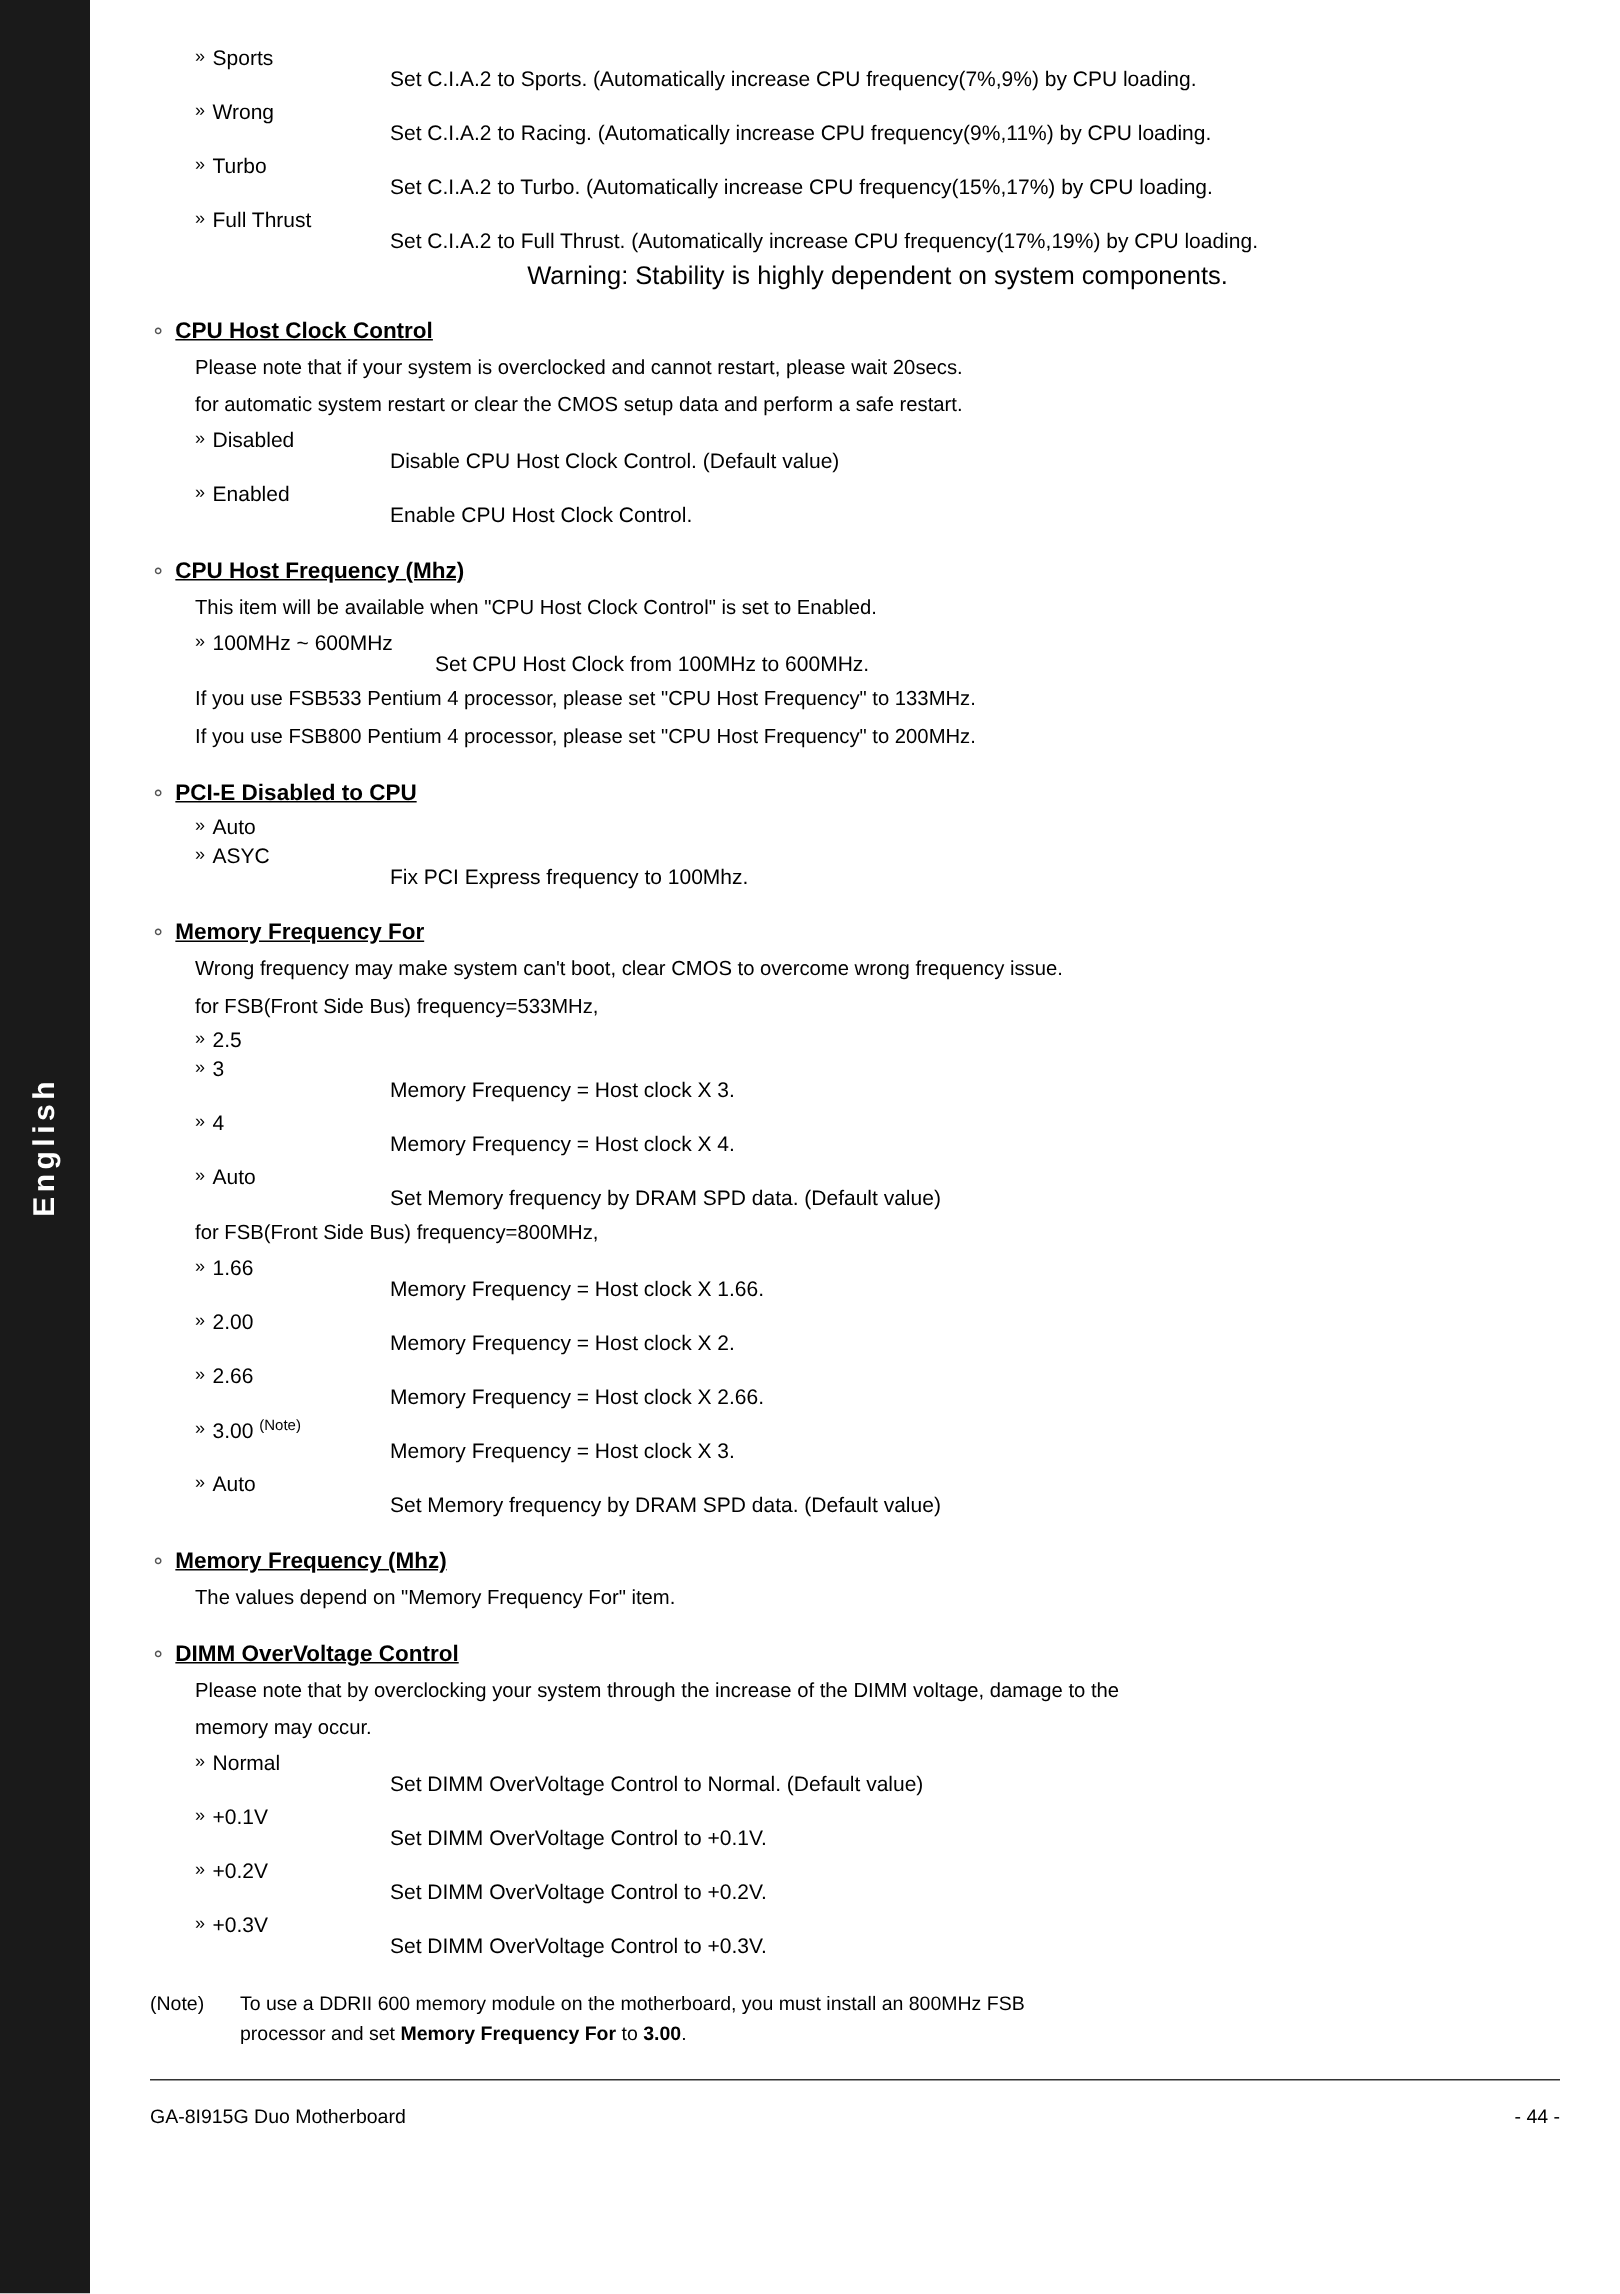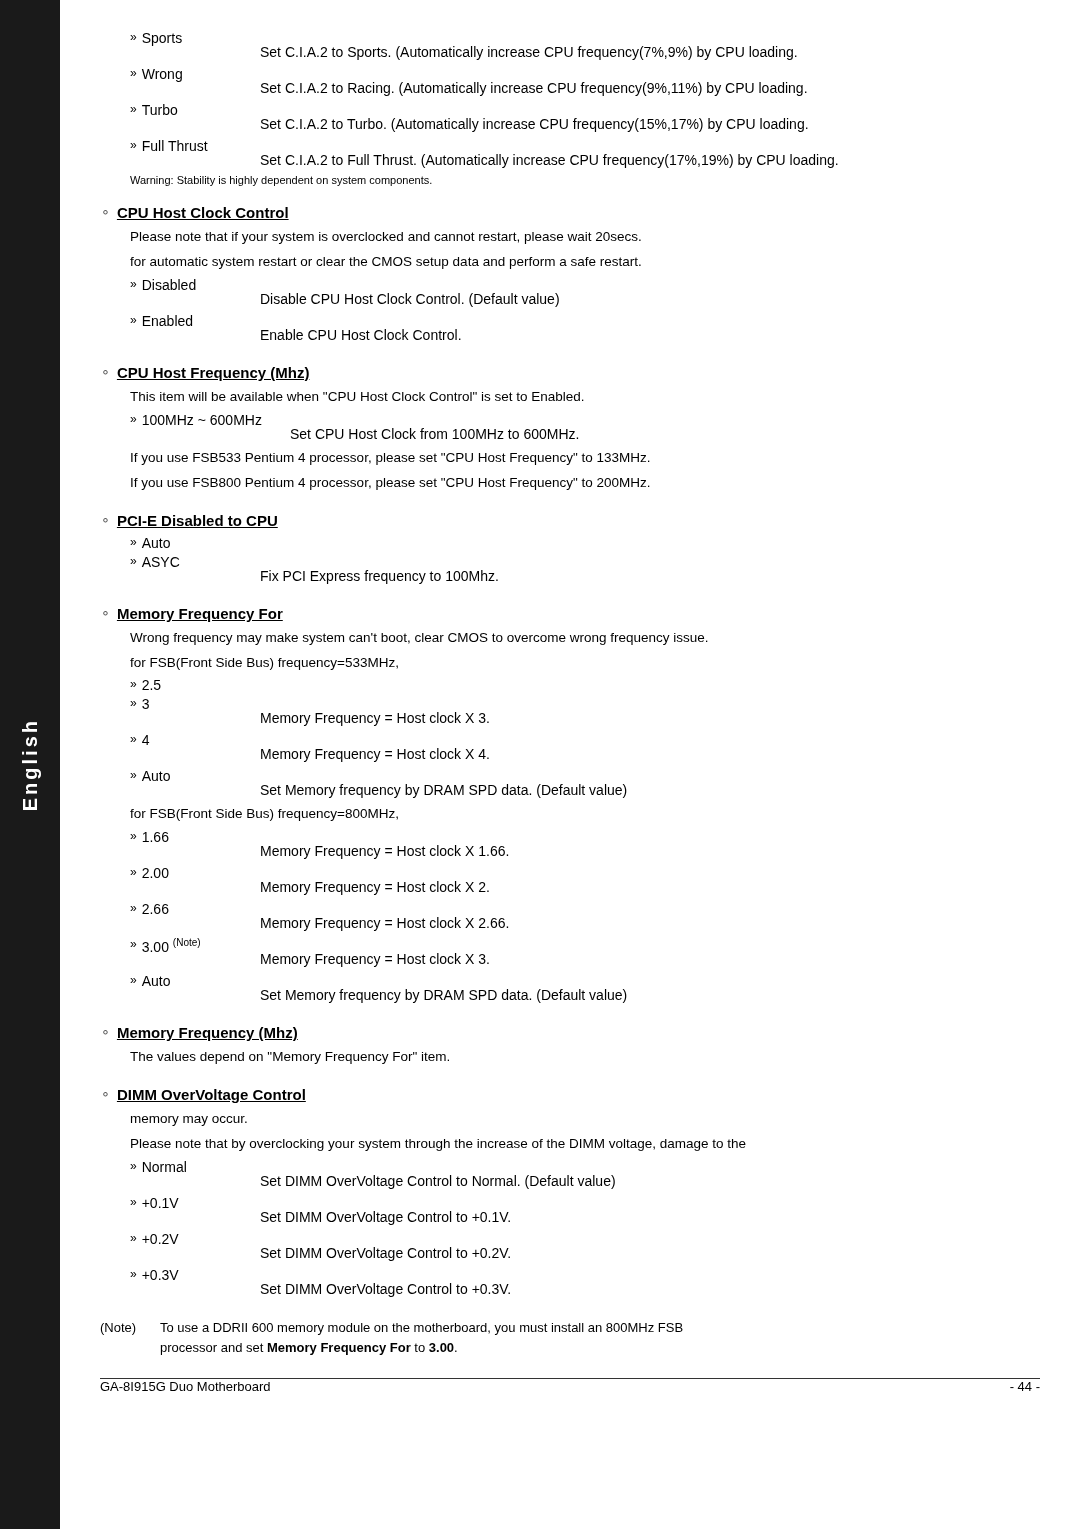--- a/index.html
+++ b/index.html
@@ -73,37 +73,38 @@
     .item-name {
       font-weight: normal;
     }
     .item-desc {
       flex: 1;
       line-height: 1.5;
       margin-top: 12px;
     }
     .warning-text {
       padding-left: 30px;
-      font-size: 11px;
+      font-size: 17px;
       margin-bottom: 4px;
+      text-align: center;
     }
     .bold-text {
       font-weight: bold;
     }
     .desc-block {
       padding-left: 30px;
       font-size: 13.5px;
       line-height: 1.55;
       margin-bottom: 4px;
     }
     .footer {
       border-top: 1.5px solid #333;
       display: flex;
       justify-content: space-between;
-      padding-top: 0;
+      padding-top: 16px;
       margin-top: 20px;
       font-size: 13px;
     }
     .superscript {
       font-size: 10px;
       vertical-align: super;
     }
     .note-row {
       display: flex;
       font-size: 13px;
@@ -299,22 +300,22 @@
         <span class="section-title">Memory Frequency (Mhz)</span>
       </div>
       <div class="desc-block">The values depend on "Memory Frequency For" item.</div>
     </div>
 
     <div class="section">
       <div class="section-header">
         <span class="cursor-icon">⚬</span>
         <span class="section-title">DIMM OverVoltage Control</span>
       </div>
+      <div class="desc-block">Please note that by overclocking your system through the increase of the DIMM voltage, damage to the</div>
       <div class="desc-block">memory may occur.</div>
-      <div class="desc-block">Please note that by overclocking your system through the increase of the DIMM voltage, damage to the</div>
       <div class="item-row">
         <div class="item-label">
           <span class="arrow">»</span>
           <span class="item-name">Normal</span>
         </div>
         <div class="item-desc">Set DIMM OverVoltage Control to Normal. (Default value)</div>
       </div>
       <div class="item-row">
         <div class="item-label">
           <span class="arrow">»</span>

